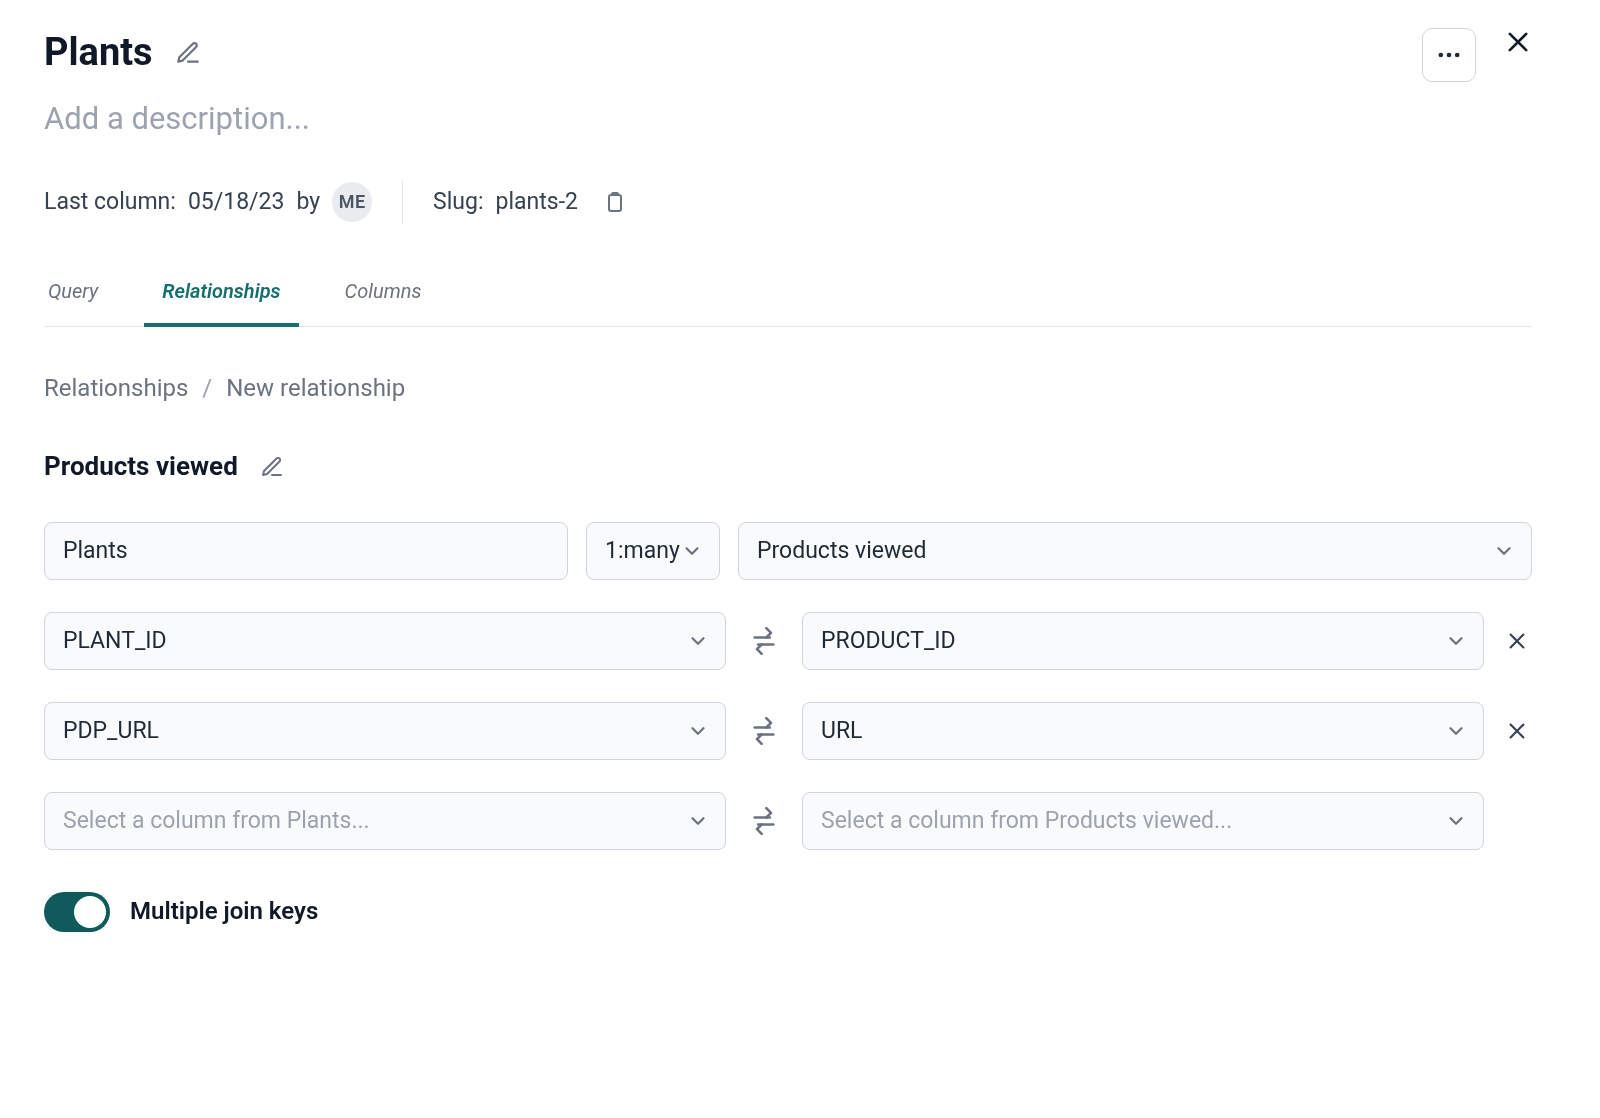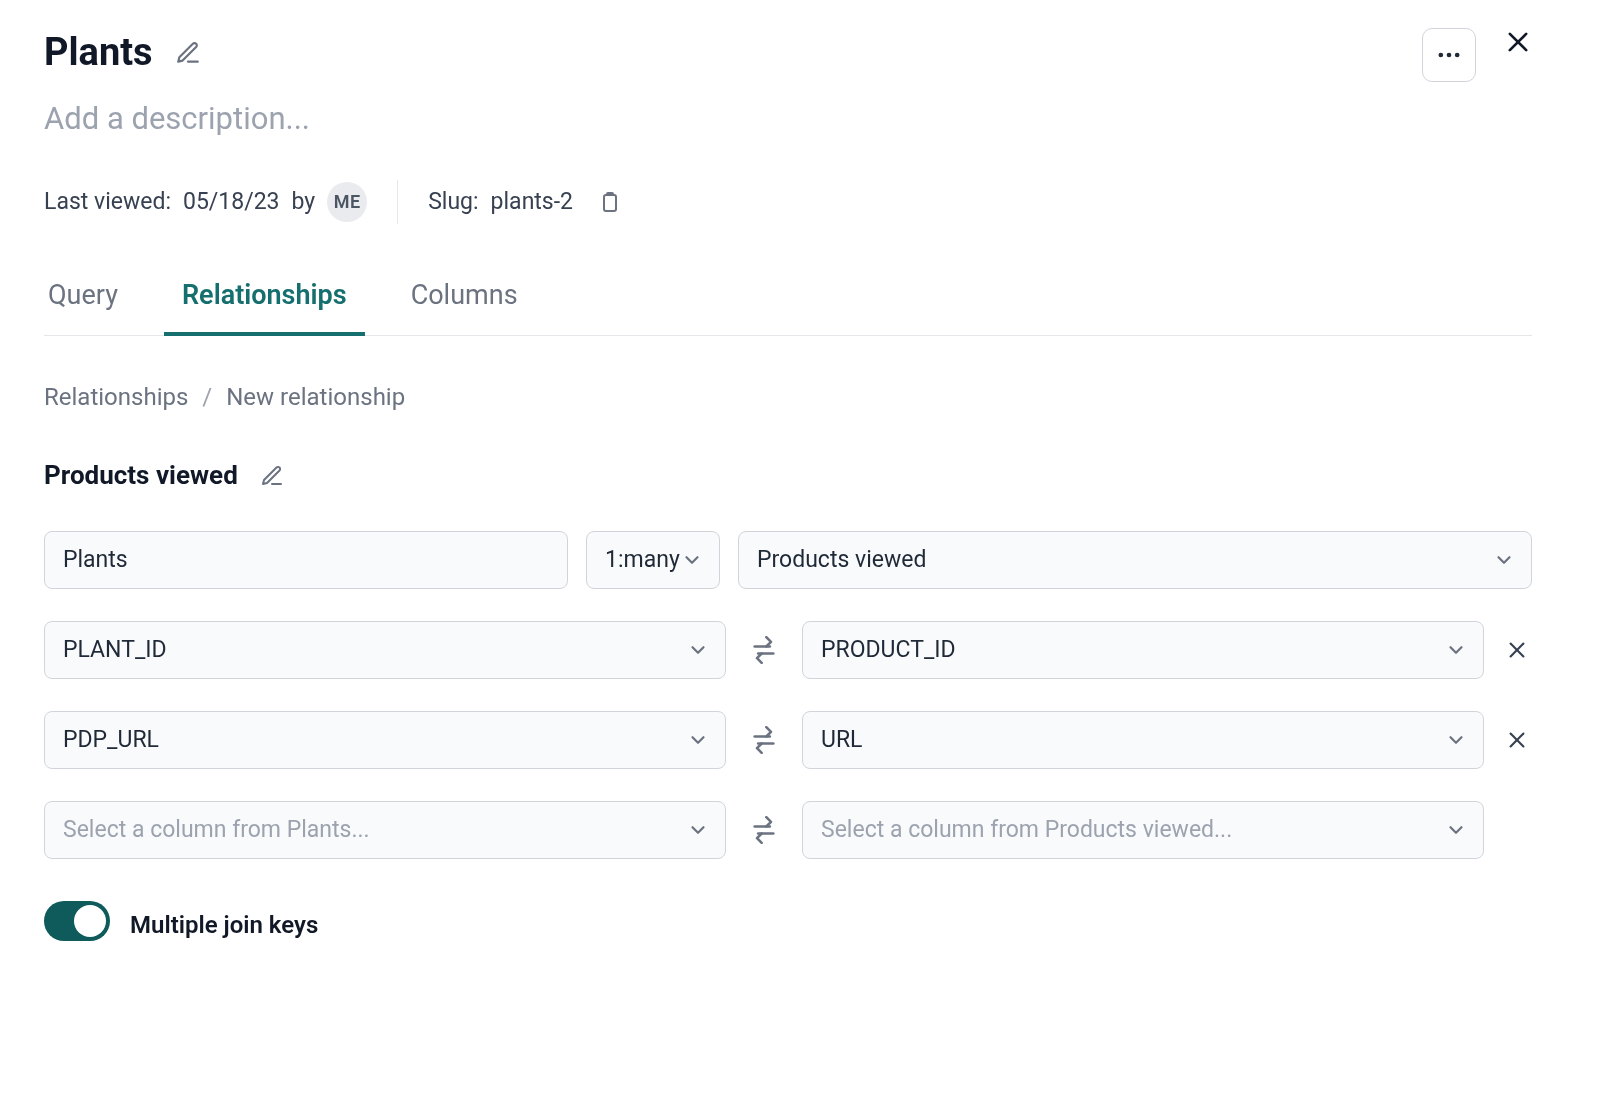--- a/index.html
+++ b/index.html
@@ -39,21 +39,21 @@
   .meta-row{display:flex;align-items:center;margin-top:40px;font-size:23px;color:#374151;}
   .meta-group{display:flex;align-items:center;gap:12px;}
   .user-badge{
     display:inline-flex;align-items:center;justify-content:center;
     width:40px;height:40px;border-radius:999px;background:var(--badge-bg);
     font-size:18px;font-weight:600;color:#4b5563;letter-spacing:.5px;
   }
   .vdiv{width:1px;height:44px;background:var(--border);margin:0 30px;}
   
   .tabs{display:flex;gap:56px;margin-top:54px;border-bottom:1px solid var(--border);}
-  .tab{padding:0 4px 22px 4px;font-size:27px;color:var(--text-dim);cursor:pointer;position:relative;}
+  .tab{padding:0 4px 22px 4px;font-size:20px;color:var(--text-dim);cursor:pointer;position:relative;font-style:italic;}
   .tab.active{color:var(--teal);font-weight:600;}
   .tab.active::after{content:"";position:absolute;left:-14px;right:-14px;bottom:-1px;height:4px;background:var(--teal);}
   
   .content{padding-top:46px;}
   .breadcrumb{display:flex;align-items:center;gap:14px;font-size:24px;color:var(--text-dim);}
   .breadcrumb .sep{color:var(--text-light);}
   .rel-name-row{display:flex;align-items:center;gap:22px;margin-top:46px;}
   .rel-name{font-size:26px;font-weight:700;color:#111827;}
   
   .row{display:flex;align-items:center;gap:18px;margin-top:32px;}
@@ -64,21 +64,21 @@
     position:relative;
   }
   .sel .chev{position:absolute;right:16px;top:50%;transform:translateY(-50%);color:var(--text-dim);}
   .sel.placeholder{color:var(--text-light);}
   .sel.static{background:var(--bg-input);} 
   .sel.flex1{flex:1;}
   .sel.card{width:134px;justify-content:flex-start;}
   .swap{width:40px;display:flex;align-items:center;justify-content:center;color:var(--text-dim);}
   .remove{width:30px;display:flex;align-items:center;justify-content:center;cursor:pointer;color:#374151;}
   
-  .toggle-row{display:flex;align-items:flex-end;gap:20px;margin-top:42px;}
+  .toggle-row{display:flex;align-items:center;gap:20px;margin-top:42px;}
   .toggle{width:66px;height:40px;border-radius:999px;background:var(--teal-dark);position:relative;cursor:pointer;}
   .toggle .knob{position:absolute;right:4px;top:4px;width:32px;height:32px;border-radius:999px;background:#fff;}
   .toggle-label{font-size:24px;font-weight:600;color:#111827;}
   
   svg{display:block;}
 </style>
 </head>
 <body>
 
 <div class="page">
@@ -106,21 +106,21 @@
     <div class="close-btn">
       <svg width="28" height="28" viewBox="0 0 24 24" fill="none" stroke="currentColor" stroke-width="2.3" stroke-linecap="round">
           <line x1="5" y1="5" x2="19" y2="19"></line>
           <line x1="19" y1="5" x2="5" y2="19"></line>
         </svg>
     </div>
   </div>
 
   <div class="meta-row">
     <div class="meta-group">
-      <span>Last viewed:</span>
+      <span>Last column:</span>
       <span>05/18/23</span>
       <span>by</span>
       <span class="user-badge">ME</span>
     </div>
     <div class="vdiv"></div>
     <div class="meta-group">
       <span>Slug:</span>
       <span>plants-2</span>
       <span class="icon-btn" style="margin-left:12px;">
         <svg width="24" height="24" viewBox="0 0 24 24" fill="none" stroke="currentColor" stroke-width="2" stroke-linecap="round" stroke-linejoin="round">

